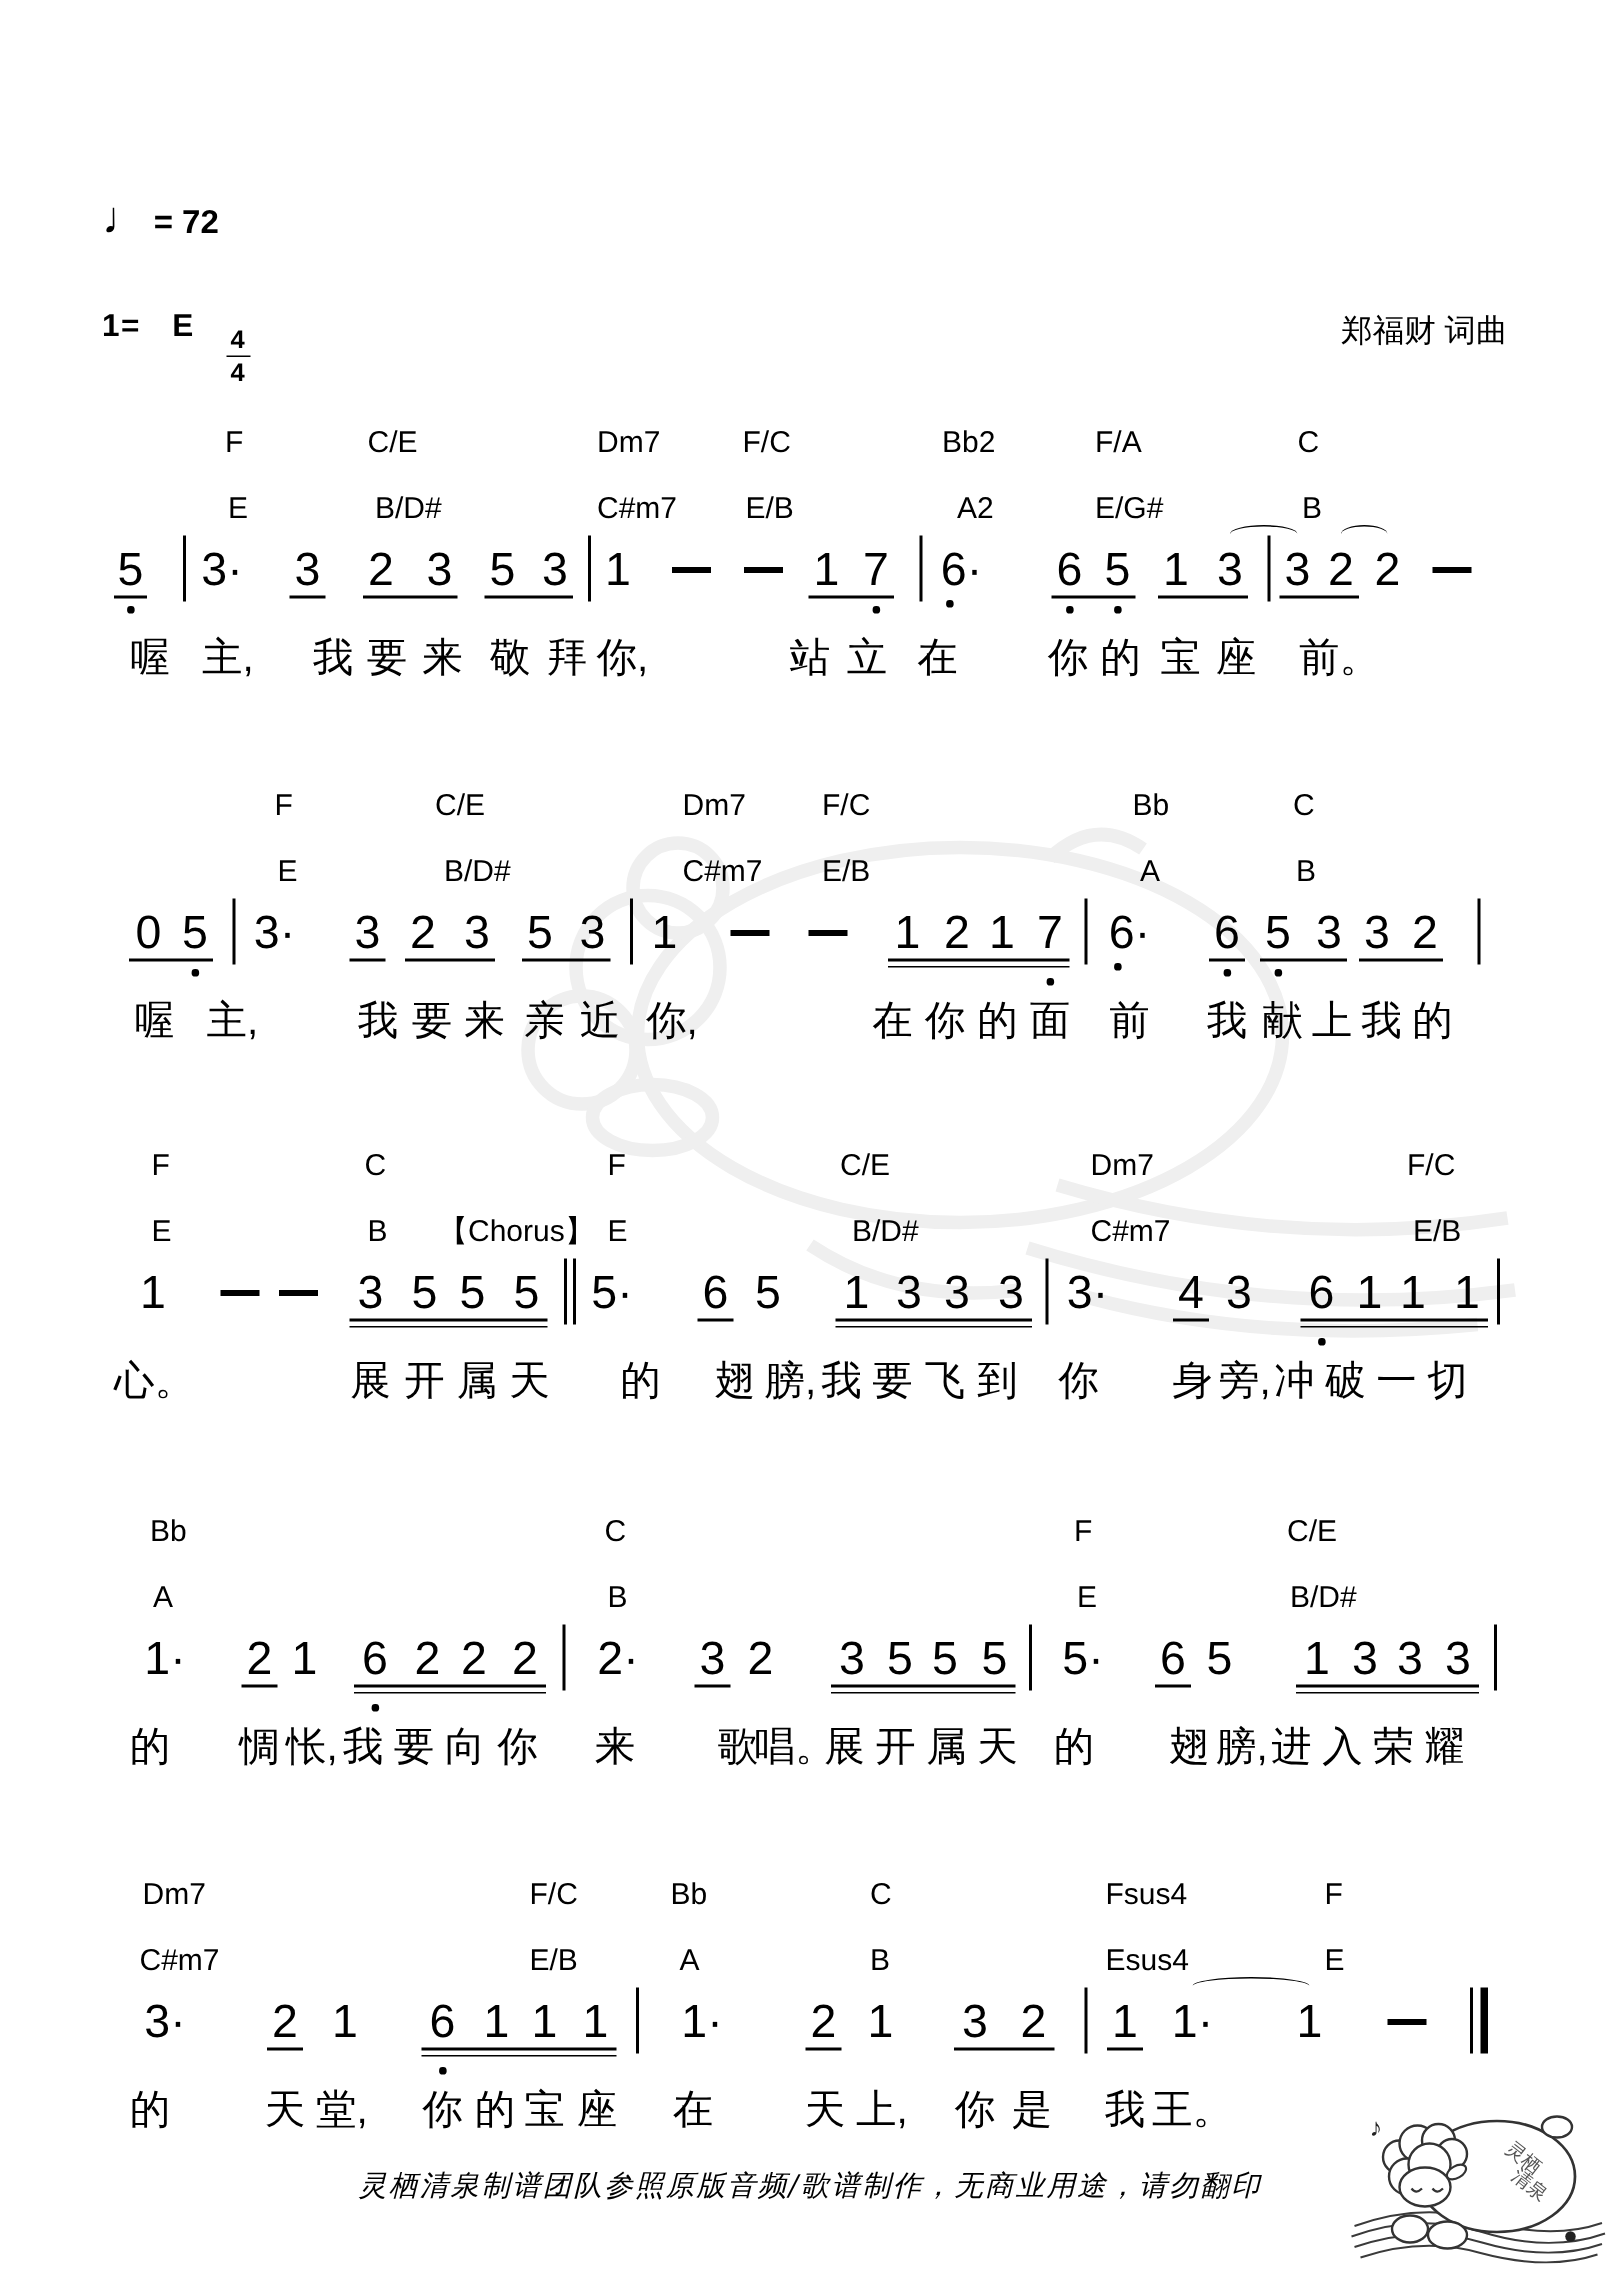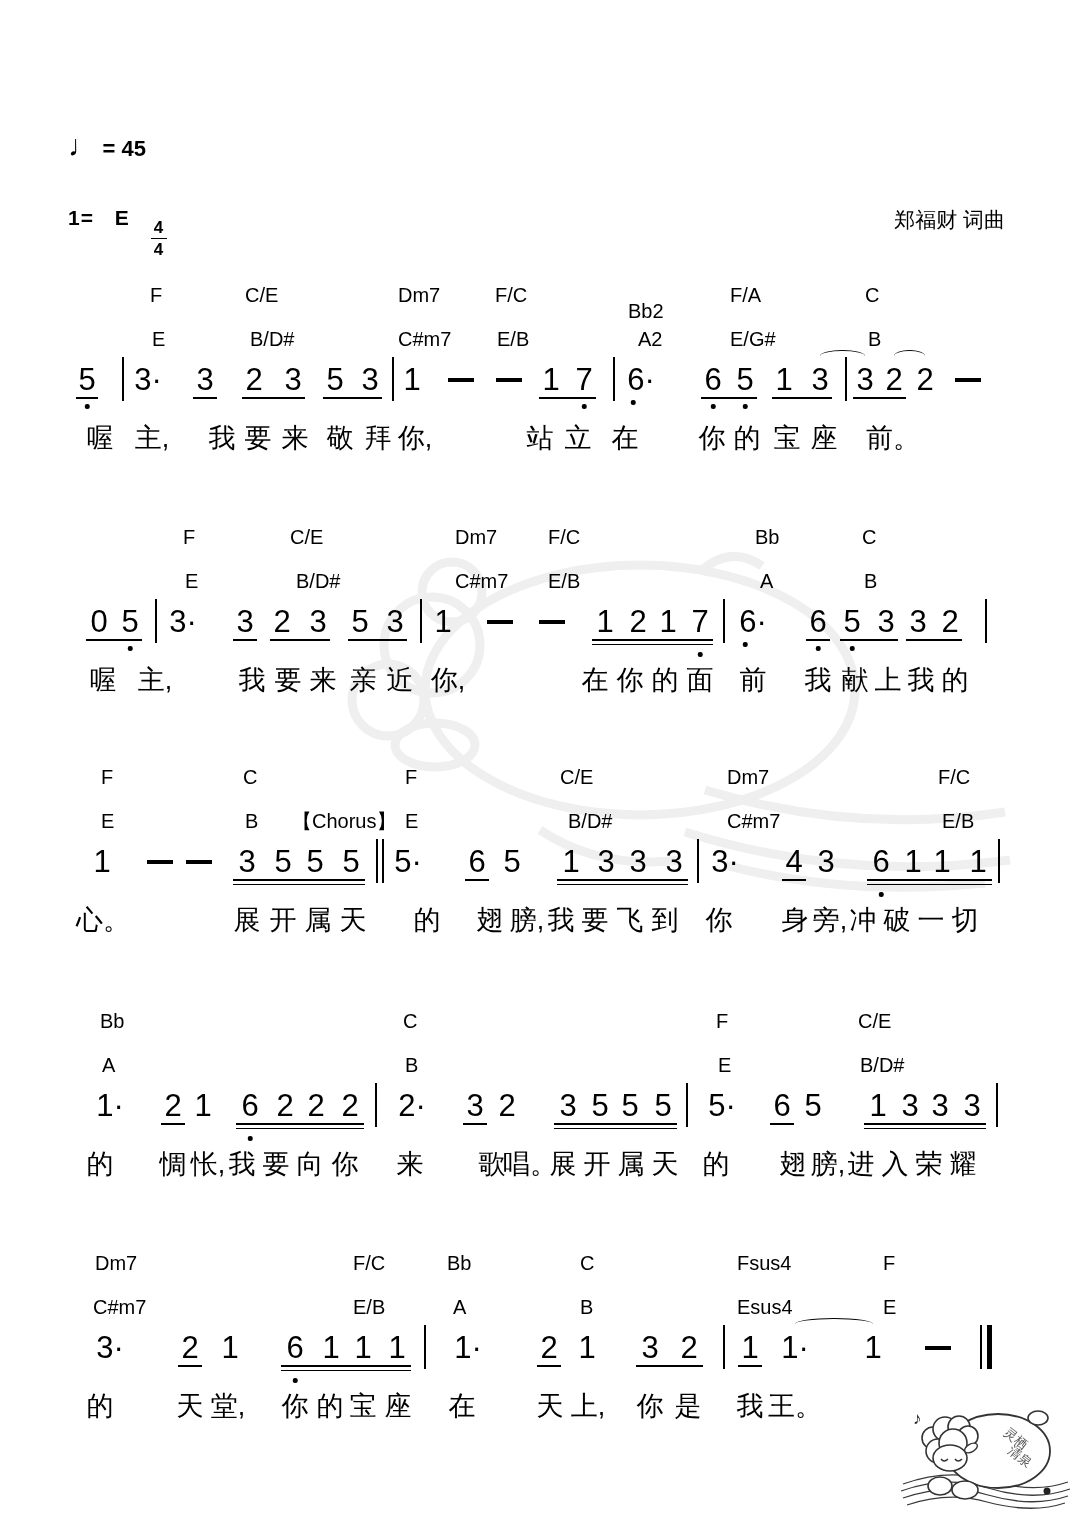--- a/index.html
+++ b/index.html
@@ -49,42 +49,42 @@
         <path d="M540 830 q 60 40 140 30"></path>
       </g>
     </svg>
   </div>
 
   <div class="layer content">
 
 
     <div class="abs" style="left:68px;top:131px;">
       <span class="note-glyph">♩</span>
-      <span class="tempo-eq">= 45</span>
+      <span class="tempo-eq">= 72</span>
     </div>
 
 
     <div class="abs keyline" style="left:68px;top:206px;">
       <span>1=</span>
       <span style="margin-left:14px;">E</span>
       <span class="ts">
         <span class="tstop">4</span>
         <span class="tsbot">4</span>
       </span>
     </div>
 
     <div class="abs credit" style="right:75px;top:206px;">郑福财 词曲</div>
 
     <div>
         <div class="system" style="top: 284px;">
           <div class="chord" style="left: 150px; top: 0px;">F</div>
           <div class="chord" style="left: 245px; top: 0px;">C/E</div>
           <div class="chord" style="left: 398px; top: 0px;">Dm7</div>
           <div class="chord" style="left: 495px; top: 0px;">F/C</div>
-          <div class="chord" style="left: 628px; top: 16px;">Bb2</div>
+          <div class="chord" style="left: 628px; top: 0px;">Bb2</div>
           <div class="chord" style="left: 730px; top: 0px;">F/A</div>
           <div class="chord" style="left: 865px; top: 0px;">C</div>
           <div class="chord" style="left: 152px; top: 44px;">E</div>
           <div class="chord" style="left: 250px; top: 44px;">B/D#</div>
           <div class="chord" style="left: 398px; top: 44px;">C#m7</div>
           <div class="chord" style="left: 497px; top: 44px;">E/B</div>
           <div class="chord" style="left: 638px; top: 44px;">A2</div>
           <div class="chord" style="left: 730px; top: 44px;">E/G#</div>
           <div class="chord" style="left: 868px; top: 44px;">B</div>
           <div class="note" style="left: 87px; top: 80px;">5</div>
@@ -399,20 +399,21 @@
           <div class="lyric" style="left: 462px; top: 140px;">在</div>
           <div class="lyric" style="left: 550px; top: 140px;">天</div>
           <div class="lyric" style="left: 588px; top: 140px;">上,</div>
           <div class="lyric" style="left: 650px; top: 140px;">你</div>
           <div class="lyric" style="left: 688px; top: 140px;">是</div>
           <div class="lyric" style="left: 750px; top: 140px;">我</div>
           <div class="lyric" style="left: 795px; top: 140px;">王。</div>
         </div>
       </div>
 
+    <div class="abs footer-note" style="top:1444px;">灵栖清泉制谱团队参照原版音频/歌谱制作，无商业用途，请勿翻印</div>
 
     <div class="abs" style="left:895px;top:1396px;">
       <svg width="180" height="125" viewBox="0 0 180 125">
         <g fill="none" stroke="#3a3a3a" stroke-width="1.3">
           <path d="M8 88 q 45 -16 85 -4 q 45 14 80 2"></path>
           <path d="M6 95 q 45 -16 87 -3 q 45 14 82 1"></path>
           <path d="M8 102 q 45 -15 85 -3 q 45 13 80 1"></path>
           <path d="M12 109 q 42 -14 80 -3 q 45 12 78 1"></path>
         </g>
         <ellipse cx="103" cy="55" rx="52" ry="37" fill="#ffffff" stroke="#333" stroke-width="1.8"></ellipse>

